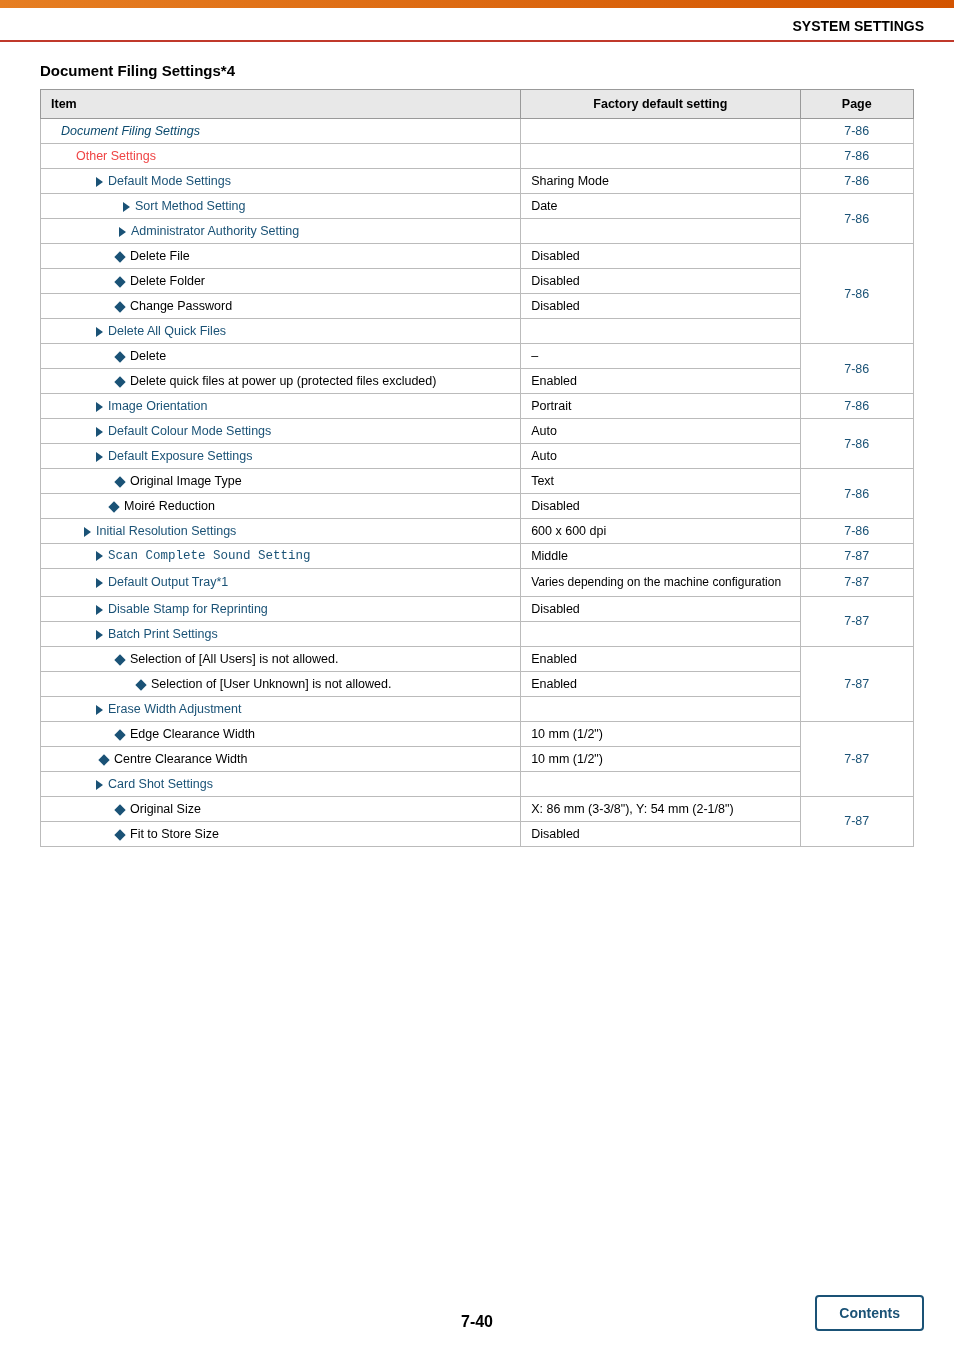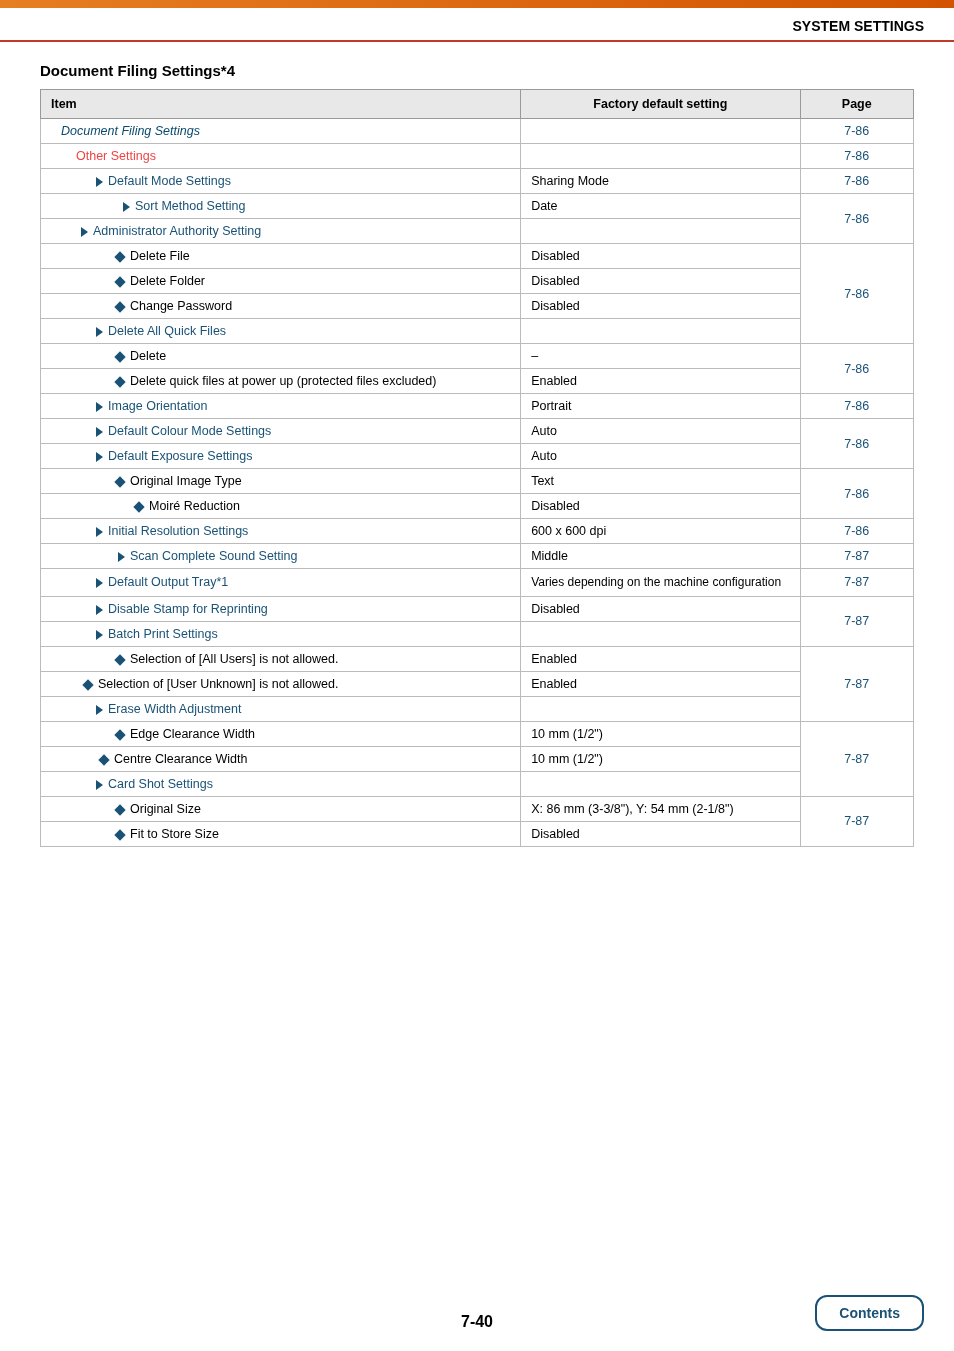--- a/index.html
+++ b/index.html
@@ -69,21 +69,21 @@
     }
     .page-number {
       font-size: 16px;
       font-weight: bold;
       flex: 1;
       text-align: center;
     }
     .contents-btn {
       background: #fff;
       border: 2px solid #1a5276;
-      border-radius: 12px;
+      border-radius: 4px;
       padding: 8px 22px;
       color: #1a5276;
       font-size: 14px;
       font-weight: bold;
       cursor: pointer;
     }
     .top-bar-orange {
       height: 8px;
       background: linear-gradient(to right, #e67e22, #d35400);
       width: 100%;
@@ -124,21 +124,21 @@
           <td style="padding-left: 55px;"><span style="display: inline-block; width: 0px; height: 0px; border-top: 5px solid transparent; border-bottom: 5px solid transparent; border-left: 7px solid rgb(26, 82, 118); margin-right: 5px; vertical-align: middle;"></span><span style="color: rgb(26, 82, 118); cursor: pointer;">Default Mode Settings</span></td>
           <td>Sharing Mode</td>
           <td style="text-align: center; color: rgb(26, 82, 118); vertical-align: middle;">7-86</td>
         </tr>
         <tr>
           <td style="padding-left: 82px;"><span style="display: inline-block; width: 0px; height: 0px; border-top: 5px solid transparent; border-bottom: 5px solid transparent; border-left: 7px solid rgb(26, 82, 118); margin-right: 5px; vertical-align: middle;"></span><span style="color: rgb(26, 82, 118); cursor: pointer;">Sort Method Setting</span></td>
           <td>Date</td>
           <td rowspan="2" style="text-align: center; color: rgb(26, 82, 118); vertical-align: middle;">7-86</td>
         </tr>
         <tr>
-          <td style="padding-left: 40px;"><span style="display: inline-block; width: 0px; height: 0px; border-top: 5px solid transparent; border-bottom: 5px solid transparent; border-left: 7px solid rgb(26, 82, 118); margin-right: 5px; vertical-align: middle;"></span><span style="color: rgb(26, 82, 118); cursor: pointer;">Administrator Authority Setting</span></td>
+          <td style="padding-left: 78px;"><span style="display: inline-block; width: 0px; height: 0px; border-top: 5px solid transparent; border-bottom: 5px solid transparent; border-left: 7px solid rgb(26, 82, 118); margin-right: 5px; vertical-align: middle;"></span><span style="color: rgb(26, 82, 118); cursor: pointer;">Administrator Authority Setting</span></td>
           <td></td>
         </tr>
         <tr>
           <td style="padding-left: 75px;"><span style="display: inline-block; width: 8px; height: 8px; background: rgb(26, 82, 118); transform: rotate(45deg); margin-right: 6px; vertical-align: middle;"></span><span>Delete File</span></td>
           <td>Disabled</td>
           <td rowspan="4" style="text-align: center; color: rgb(26, 82, 118); vertical-align: middle;">7-86</td>
         </tr>
         <tr>
           <td style="padding-left: 75px;"><span style="display: inline-block; width: 8px; height: 8px; background: rgb(26, 82, 118); transform: rotate(45deg); margin-right: 6px; vertical-align: middle;"></span><span>Delete Folder</span></td>
           <td>Disabled</td>
@@ -173,30 +173,30 @@
         <tr>
           <td style="padding-left: 55px;"><span style="display: inline-block; width: 0px; height: 0px; border-top: 5px solid transparent; border-bottom: 5px solid transparent; border-left: 7px solid rgb(26, 82, 118); margin-right: 5px; vertical-align: middle;"></span><span style="color: rgb(26, 82, 118); cursor: pointer;">Default Exposure Settings</span></td>
           <td>Auto</td>
         </tr>
         <tr>
           <td style="padding-left: 75px;"><span style="display: inline-block; width: 8px; height: 8px; background: rgb(26, 82, 118); transform: rotate(45deg); margin-right: 6px; vertical-align: middle;"></span><span>Original Image Type</span></td>
           <td>Text</td>
           <td rowspan="2" style="text-align: center; color: rgb(26, 82, 118); vertical-align: middle;">7-86</td>
         </tr>
         <tr>
-          <td style="padding-left: 94px;"><span style="display: inline-block; width: 8px; height: 8px; background: rgb(26, 82, 118); transform: rotate(45deg); margin-right: 6px; vertical-align: middle;"></span><span>Moiré Reduction</span></td>
-          <td>Disabled</td>
-        </tr>
-        <tr>
-          <td style="padding-left: 55px; border-radius: 7px;"><span style="display: inline-block; width: 0px; height: 0px; border-top: 5px solid transparent; border-bottom: 5px solid transparent; border-left: 7px solid rgb(26, 82, 118); margin-right: 5px; vertical-align: middle;"></span><span style="color: rgb(26, 82, 118); cursor: pointer;">Initial Resolution Settings</span></td>
+          <td style="padding-left: 69px;"><span style="display: inline-block; width: 8px; height: 8px; background: rgb(26, 82, 118); transform: rotate(45deg); margin-right: 6px; vertical-align: middle;"></span><span>Moiré Reduction</span></td>
+          <td>Disabled</td>
+        </tr>
+        <tr>
+          <td style="padding-left: 43px; border-radius: 7px;"><span style="display: inline-block; width: 0px; height: 0px; border-top: 5px solid transparent; border-bottom: 5px solid transparent; border-left: 7px solid rgb(26, 82, 118); margin-right: 5px; vertical-align: middle;"></span><span style="color: rgb(26, 82, 118); cursor: pointer;">Initial Resolution Settings</span></td>
           <td>600 x 600 dpi</td>
           <td style="text-align: center; color: rgb(26, 82, 118); vertical-align: middle;">7-86</td>
         </tr>
         <tr>
-          <td style="padding-left: 77px;"><span style="display: inline-block; width: 0px; height: 0px; border-top: 5px solid transparent; border-bottom: 5px solid transparent; border-left: 7px solid rgb(26, 82, 118); margin-right: 5px; vertical-align: middle;"></span><span style="color: rgb(26, 82, 118); cursor: pointer;">Scan Complete Sound Setting</span></td>
+          <td style="padding-left: 55px; font-family: Liberation Mono, monospace;"><span style="display: inline-block; width: 0px; height: 0px; border-top: 5px solid transparent; border-bottom: 5px solid transparent; border-left: 7px solid rgb(26, 82, 118); margin-right: 5px; vertical-align: middle;"></span><span style="color: rgb(26, 82, 118); cursor: pointer;">Scan Complete Sound Setting</span></td>
           <td>Middle</td>
           <td style="text-align: center; color: rgb(26, 82, 118); vertical-align: middle;">7-87</td>
         </tr>
         <tr>
           <td style="padding-left: 55px;"><span style="display: inline-block; width: 0px; height: 0px; border-top: 5px solid transparent; border-bottom: 5px solid transparent; border-left: 7px solid rgb(26, 82, 118); margin-right: 5px; vertical-align: middle;"></span><span style="color: rgb(26, 82, 118); cursor: pointer;">Default Output Tray*1</span></td>
           <td style="font-size: 12px; line-height: 1.4;">Varies depending on the machine configuration</td>
           <td style="text-align: center; color: rgb(26, 82, 118); vertical-align: middle;">7-87</td>
         </tr>
         <tr>
           <td style="padding-left: 55px;"><span style="display: inline-block; width: 0px; height: 0px; border-top: 5px solid transparent; border-bottom: 5px solid transparent; border-left: 7px solid rgb(26, 82, 118); margin-right: 5px; vertical-align: middle;"></span><span style="color: rgb(26, 82, 118); cursor: pointer;">Disable Stamp for Reprinting</span></td>
@@ -206,21 +206,21 @@
         <tr>
           <td style="padding-left: 55px;"><span style="display: inline-block; width: 0px; height: 0px; border-top: 5px solid transparent; border-bottom: 5px solid transparent; border-left: 7px solid rgb(26, 82, 118); margin-right: 5px; vertical-align: middle;"></span><span style="color: rgb(26, 82, 118); cursor: pointer;">Batch Print Settings</span></td>
           <td></td>
         </tr>
         <tr>
           <td style="padding-left: 75px;"><span style="display: inline-block; width: 8px; height: 8px; background: rgb(26, 82, 118); transform: rotate(45deg); margin-right: 6px; vertical-align: middle;"></span><span>Selection of [All Users] is not allowed.</span></td>
           <td>Enabled</td>
           <td rowspan="3" style="text-align: center; color: rgb(26, 82, 118); vertical-align: middle;">7-87</td>
         </tr>
         <tr>
-          <td style="padding-left: 43px;"><span style="display: inline-block; width: 8px; height: 8px; background: rgb(26, 82, 118); transform: rotate(45deg); margin-right: 6px; vertical-align: middle;"></span><span>Selection of [User Unknown] is not allowed.</span></td>
+          <td style="padding-left: 96px;"><span style="display: inline-block; width: 8px; height: 8px; background: rgb(26, 82, 118); transform: rotate(45deg); margin-right: 6px; vertical-align: middle;"></span><span>Selection of [User Unknown] is not allowed.</span></td>
           <td>Enabled</td>
         </tr>
         <tr>
           <td style="padding-left: 55px;"><span style="display: inline-block; width: 0px; height: 0px; border-top: 5px solid transparent; border-bottom: 5px solid transparent; border-left: 7px solid rgb(26, 82, 118); margin-right: 5px; vertical-align: middle;"></span><span style="color: rgb(26, 82, 118); cursor: pointer;">Erase Width Adjustment</span></td>
           <td></td>
         </tr>
         <tr>
           <td style="padding-left: 75px;"><span style="display: inline-block; width: 8px; height: 8px; background: rgb(26, 82, 118); transform: rotate(45deg); margin-right: 6px; vertical-align: middle;"></span><span>Edge Clearance Width</span></td>
           <td>10 mm (1/2")</td>
           <td rowspan="3" style="text-align: center; color: rgb(26, 82, 118); vertical-align: middle;">7-87</td>

